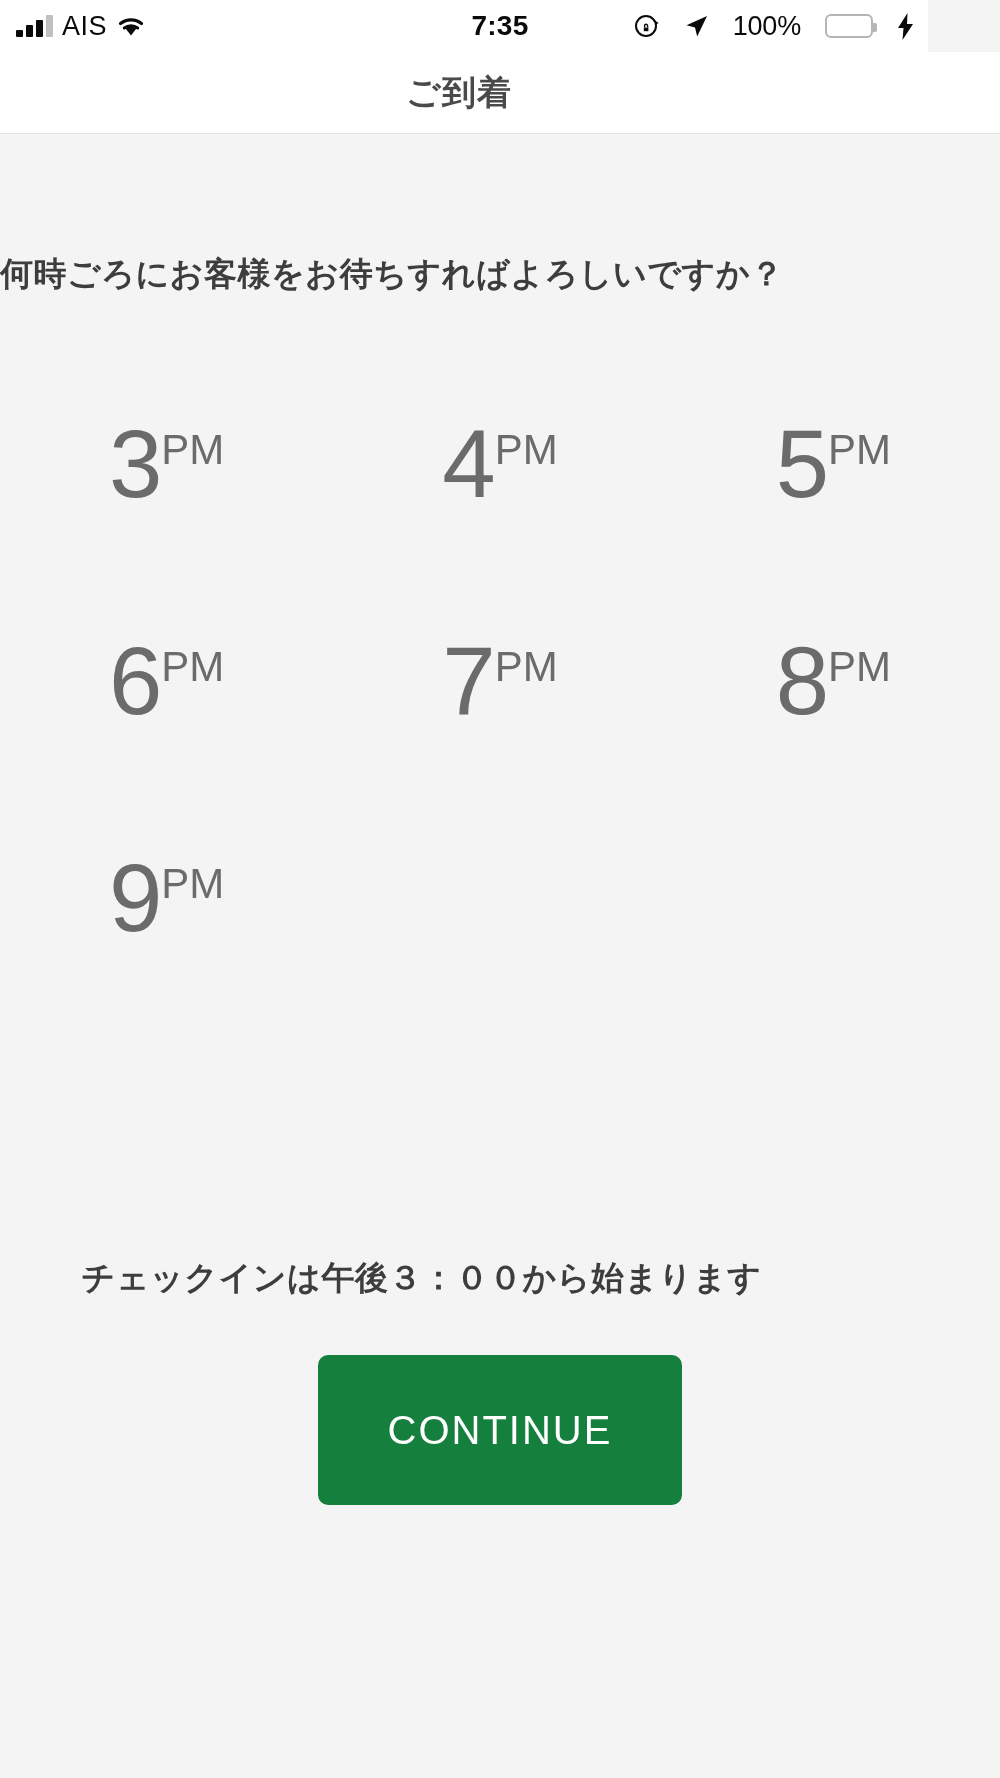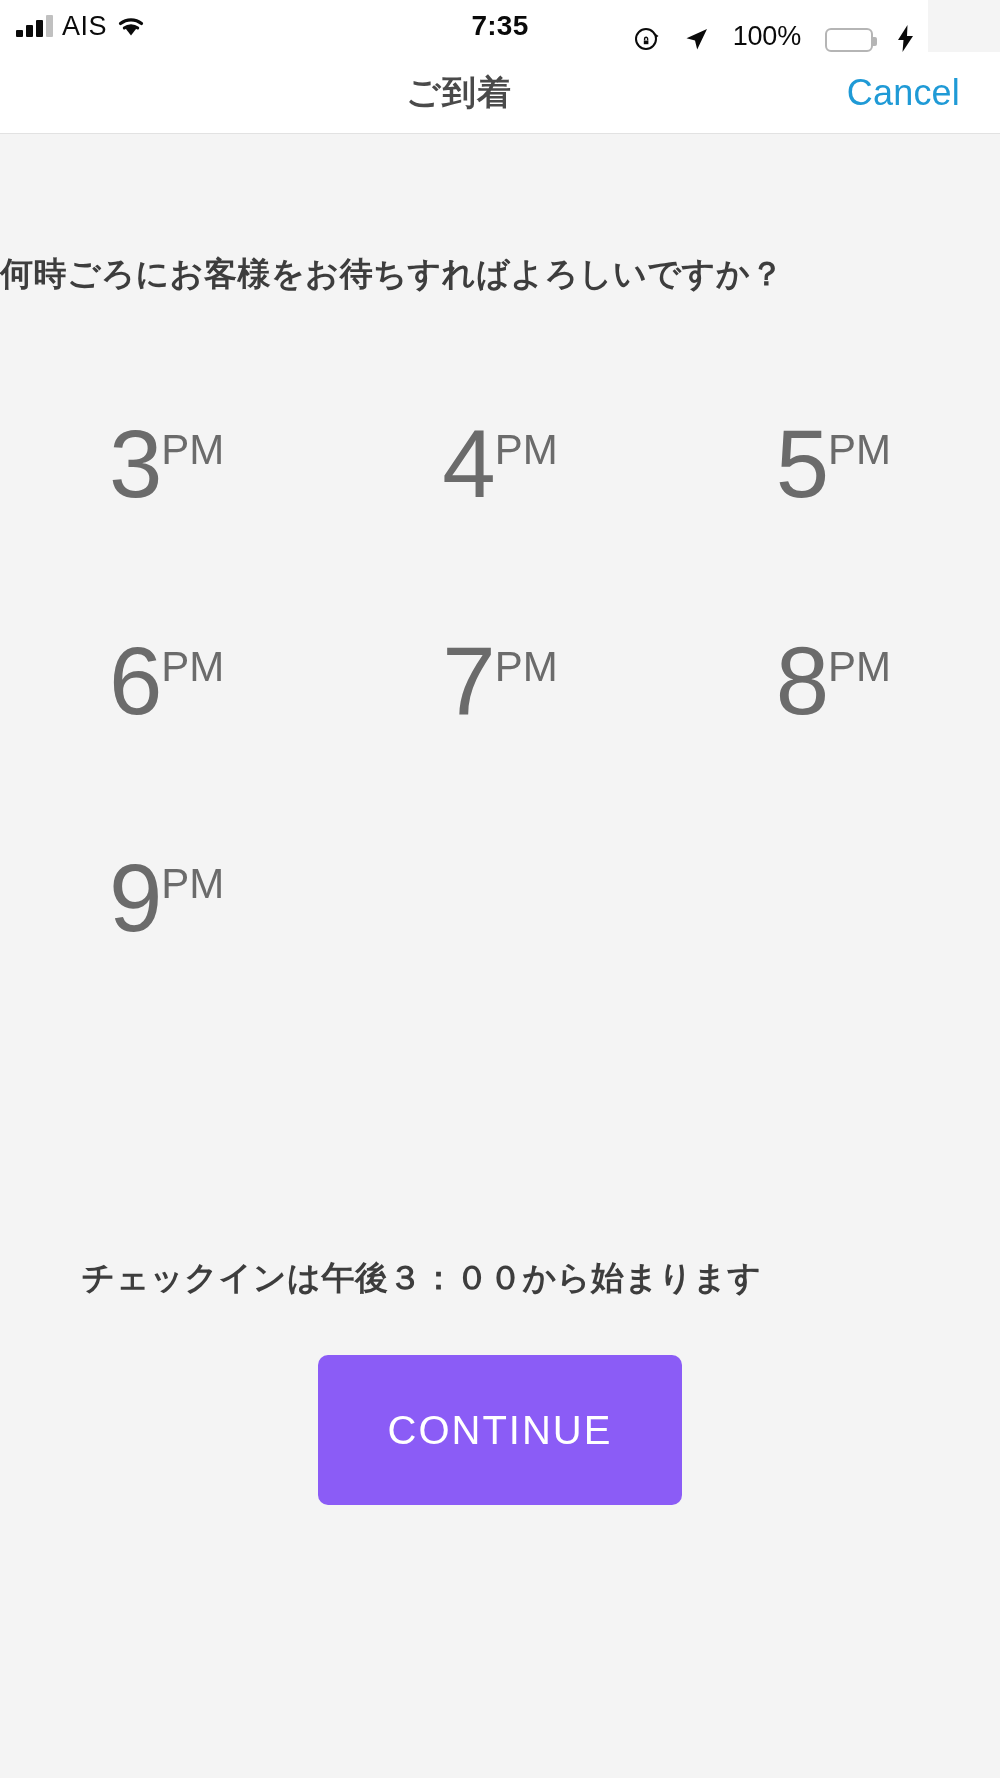--- a/index.html
+++ b/index.html
@@ -77,21 +77,21 @@
     font-weight: bold;
     color: #0a0a0a;
     letter-spacing: 0.3px;
   }
 
   .status-right {
     position: absolute;
     right: 14px; top: 0;
     height: 52px;
     display: flex;
-    align-items: flex-end;
+    align-items: center;
     gap: 24px;
   }
   .rotation-icon { width: 26px; height: 26px; display:block; }
   .location-icon { width: 25px; height: 25px; display:block; }
   .battery-pct {
     font-size: 27px;
     color: #0a0a0a;
     letter-spacing: -0.2px;
   }
   .battery {
@@ -241,21 +241,21 @@
     position: absolute;
     left: 0;
     top: 1221px;
     width: 1000px;
     display: flex;
     justify-content: center;
   }
   .continue-btn {
     width: 364px;
     height: 150px;
-    background: #8b5cf6;
+    background: #15803d;
     border: none;
     border-radius: 10px;
     color: #ffffff;
     font-size: 40px;
     letter-spacing: 2px;
     font-family: "Liberation Sans", sans-serif;
     cursor: pointer;
     display: flex;
     align-items: center;
     justify-content: center;
@@ -308,21 +308,20 @@
       <span>
         <svg class="bolt-icon" viewBox="0 0 17 27" xmlns="http://www.w3.org/2000/svg">
           <path d="M10.5 0 L1 15 h5.5 L5.5 27 L16 11 h-6 z" fill="#0a0a0a"></path>
         </svg>
       </span>
     </div>
   </div>
 
   <div class="nav-bar">
     <div class="nav-title">ご到着</div>
-    <button class="nav-cancel">Cancel</button>
   </div>
 
   <div class="content">
 
     <div class="question">何時ごろにお客様をお待ちすればよろしいですか？</div>
 
     <div class="time-grid">
       <div class="time-cell">
         <span class="time-inline">
           <span class="time-hour">3</span>

